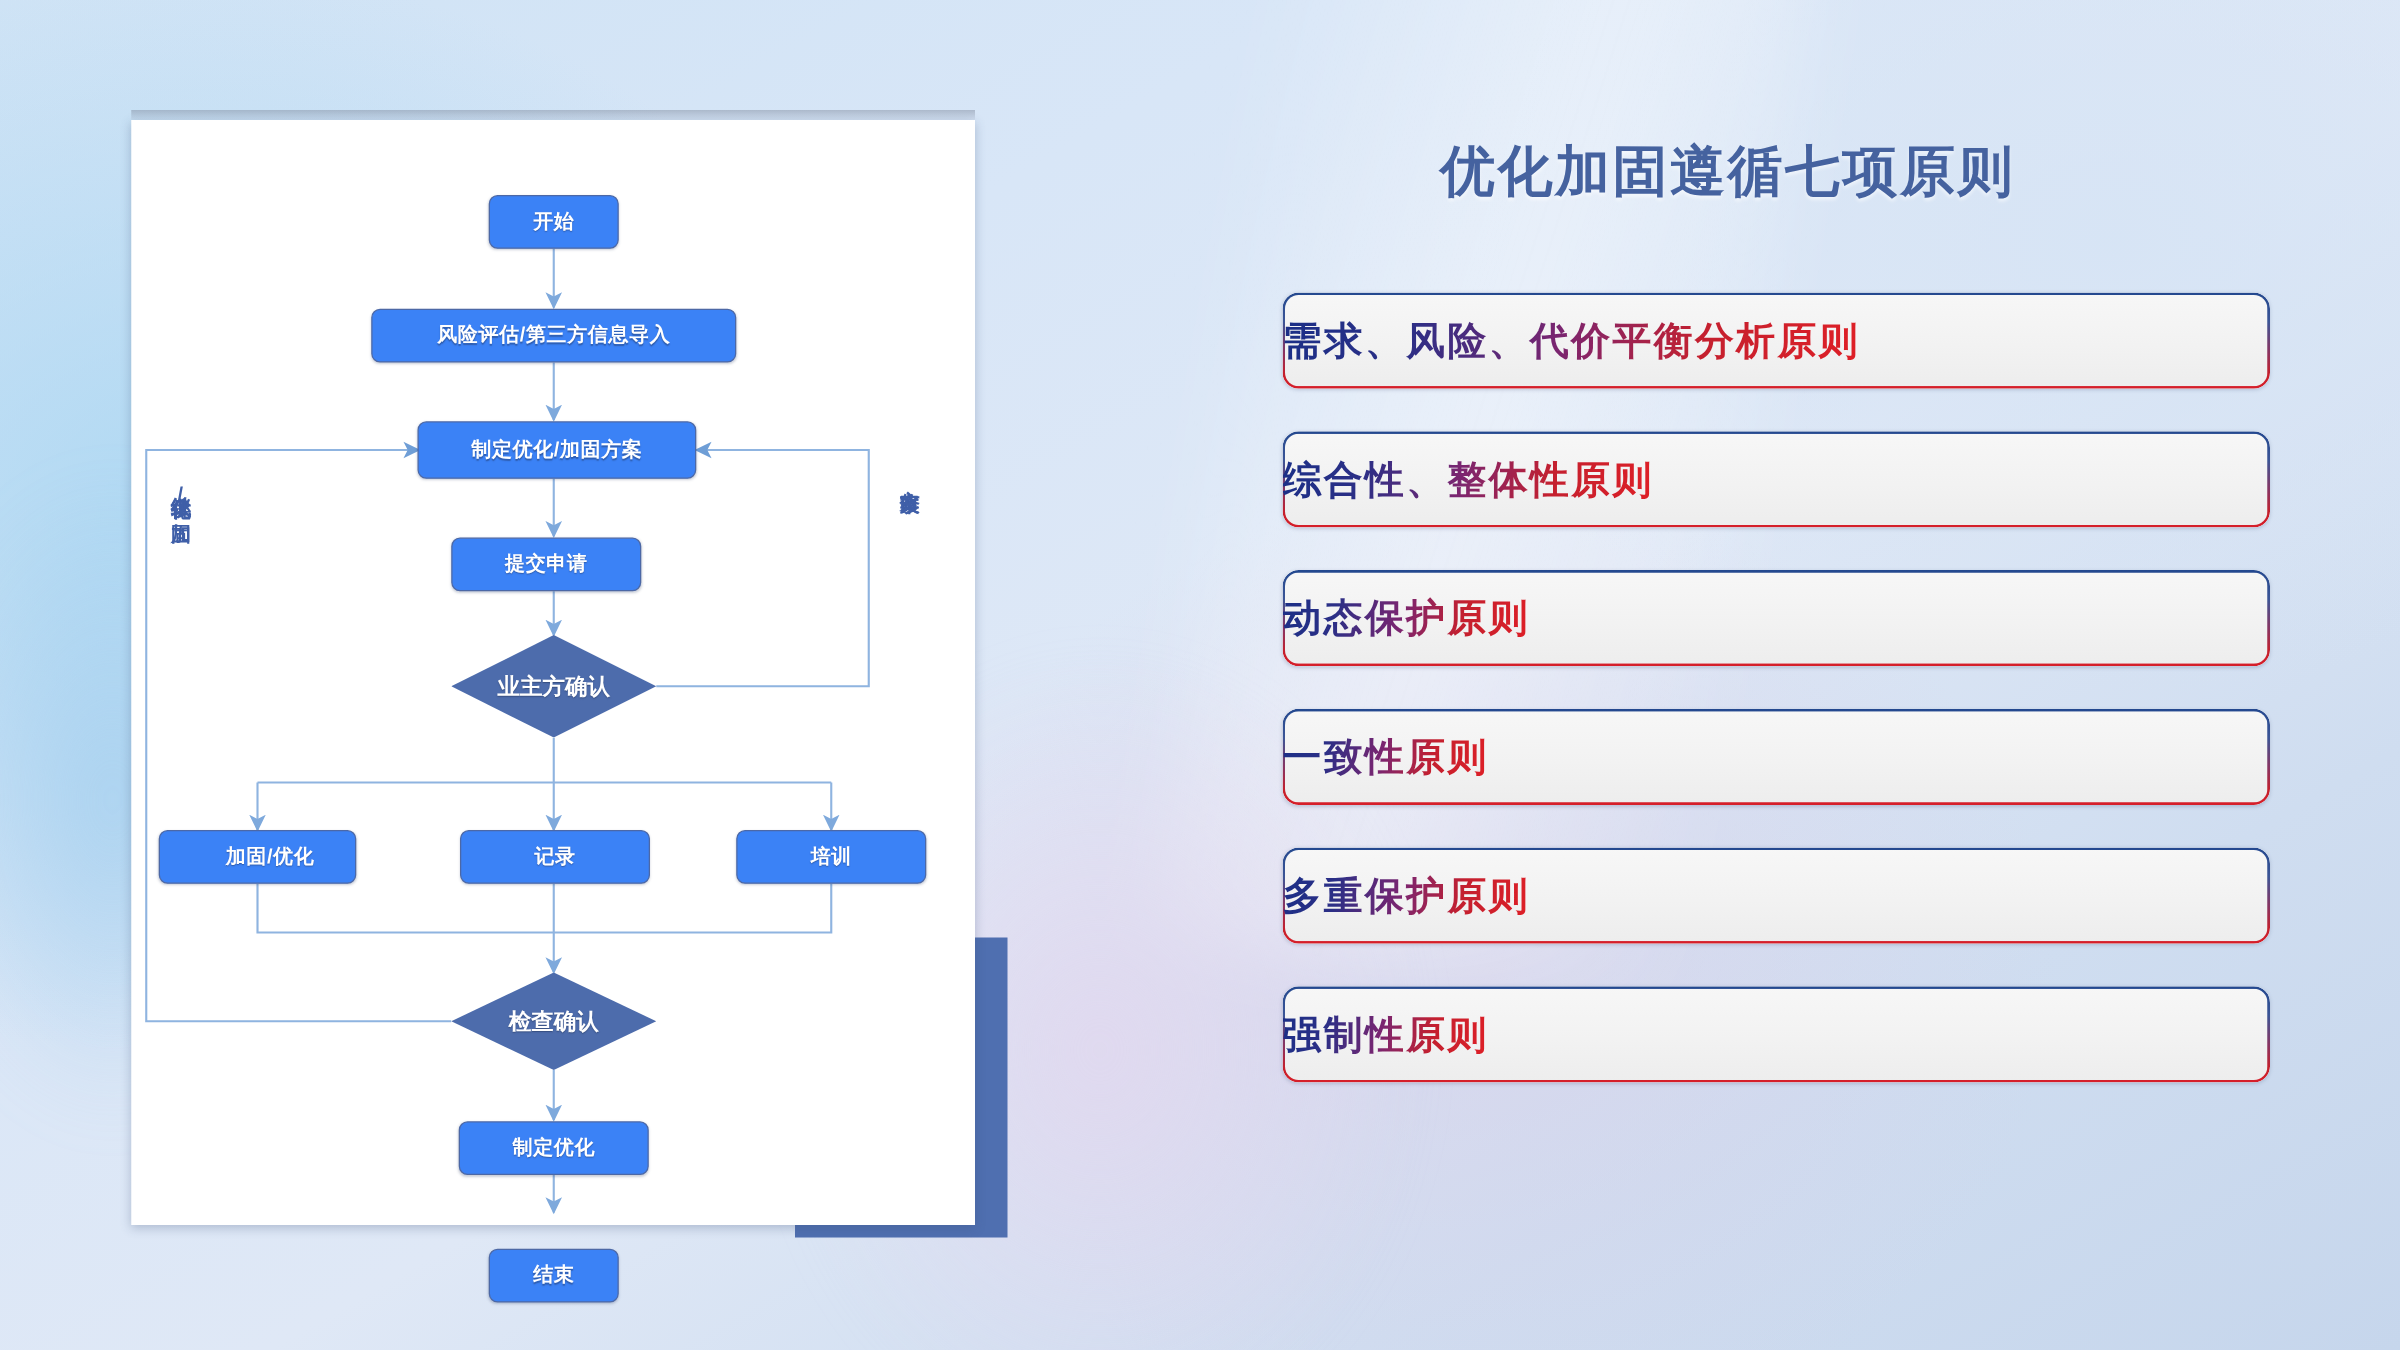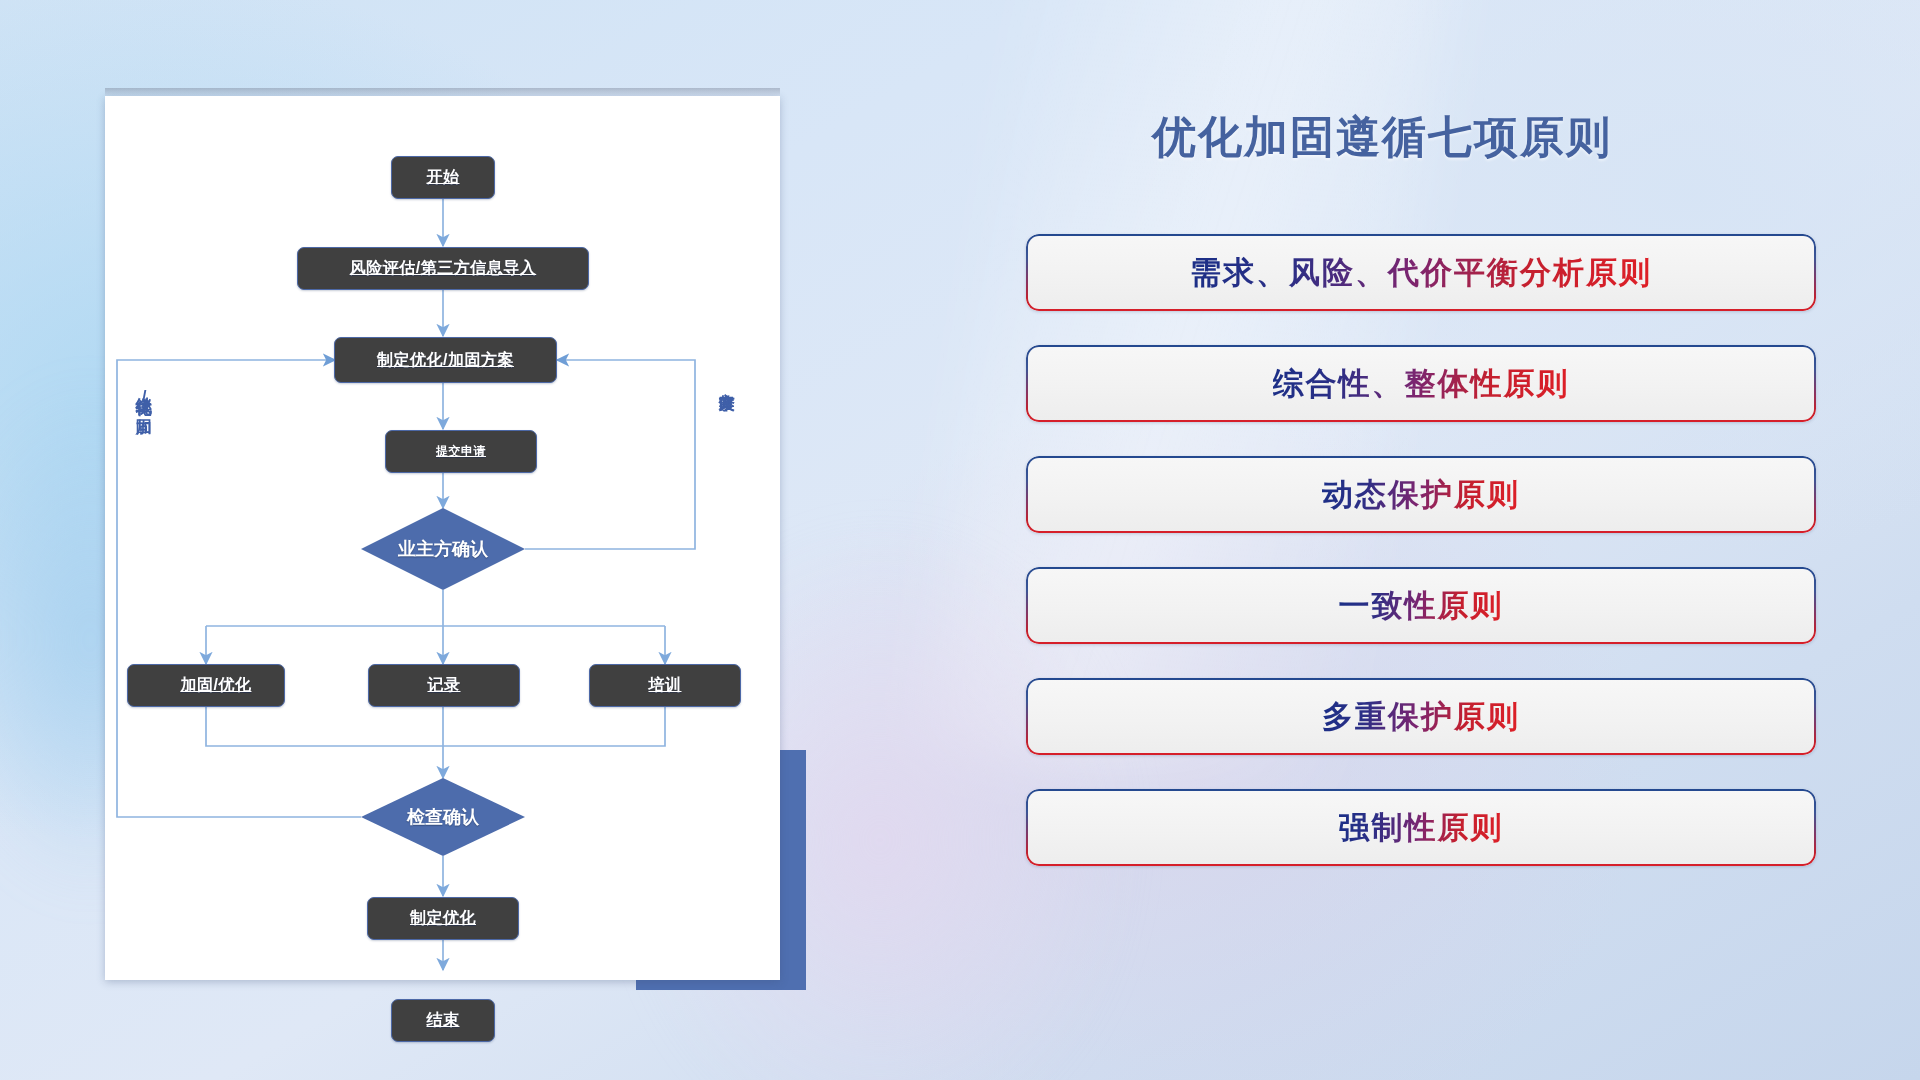--- a/index.html
+++ b/index.html
@@ -71,33 +71,32 @@
     height: 8px;
     background: linear-gradient(180deg, rgba(120,130,150,0.45), rgba(170,180,200,0.15));
   }
 
   .flow-svg { position: absolute; left: 0; top: 0; }
 
   
   .node {
     position: absolute;
     box-sizing: border-box;
-    background: #404040;
+    background: #3b82f6;
     border: 1px solid #4c68a6;
     border-radius: 7px;
     color: #ffffff;
     font-weight: bold;
     display: flex;
     align-items: center;
     justify-content: center;
     text-align: center;
     letter-spacing: 0.5px;
     text-shadow: 0 1px 1px rgba(30,45,80,0.45);
     box-shadow: 0 1px 2px rgba(40,60,100,0.25);
-    text-decoration: underline;
   }
 
   .diamond-wrap {
     position: absolute;
     display: flex;
     align-items: center;
     justify-content: center;
   }
   .diamond-shape {
     position: absolute;
@@ -151,21 +150,20 @@
     box-sizing: border-box;
     height: 77px;
     margin-bottom: 34px;
     border-radius: 13px;
     background: linear-gradient(180deg, #f7f7f7 0%, #f2f2f2 55%, #ededed 100%);
     border: 2px solid;
     border-image: linear-gradient(180deg, #2a4d98 0%, #4a5b94 35%, #b32330 72%, #d01f29 100%) 1;
     border-image-slice: 1;
     display: flex;
     align-items: center;
-    justify-content: center;
     box-shadow: 0 1px 3px rgba(70,90,130,0.25);
   }
   
   .principle-item {
     border: none;
     background-clip: padding-box;
   }
   .principle-item::before {
     content: "";
     position: absolute;
@@ -245,21 +243,21 @@
         <path d="M420 453 L590 453 L590 264 L452 264" marker-end="url(#arrowL)"></path>
       </g>
     </svg>
 
     <div class="node" style="left:286px; top:60px; width:104px; height:43px; font-size:16px;">开始</div>
 
     <div class="node" style="left:192px; top:151px; width:292px; height:43px; font-size:16px;">风险评估/第三方信息导入</div>
 
     <div class="node" style="left:229px; top:241px; width:223px; height:46px; font-size:16px;">制定优化/加固方案</div>
 
-    <div class="node" style="left:280px; top:334px; width:152px; height:43px; font-size:12px;">提交申请</div>
+    <div class="node" style="left:256px; top:334px; width:152px; height:43px; font-size:16px;">提交申请</div>
 
     <div class="diamond-wrap" style="left:256px; top:412px; width:164px; height:82px;">
       <div class="diamond-shape"></div>
       <div class="diamond-label">业主方确认</div>
     </div>
 
     <div class="node" style="left:22px; top:568px; width:158px; height:43px; font-size:16px;padding-left:20px;">加固/优化</div>
 
     <div class="node" style="left:263px; top:568px; width:152px; height:43px; font-size:16px;">记录</div>
 

